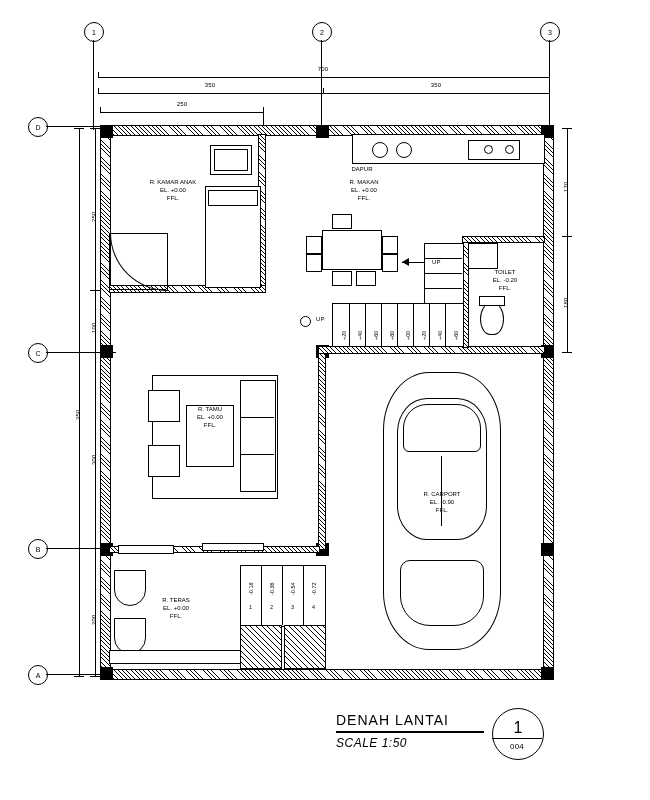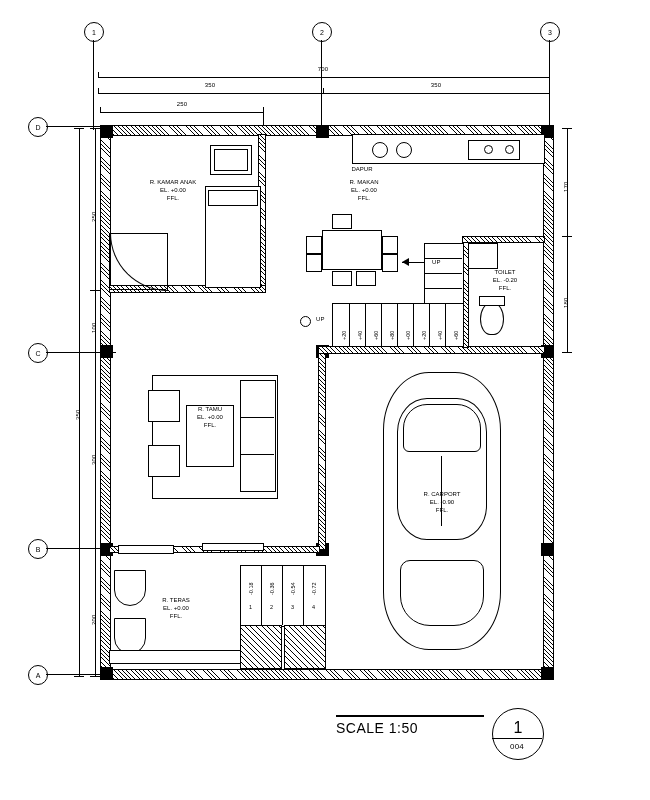--- a/index.html
+++ b/index.html
@@ -18,21 +18,21 @@
   .hatch{background:
      repeating-linear-gradient(45deg,#000 0 0.6px,#fff 0.6px 3px);}
   .solid{background:#000;}
   .room{position:absolute;text-align:center;font-size:6px;line-height:1.35;}
   .thin{position:absolute;border:1px solid #000;background:#fff;}
   .furn{position:absolute;border:1px solid #000;background:#fff;}
   .dimline{position:absolute;background:#000;height:1px;}
   .tick{position:absolute;width:1px;height:6px;background:#000;}
   .titleblock{position:absolute;}
   .t1{font-size:14px;letter-spacing:1px;}
-  .t2{font-size:14px;letter-spacing:.5px;}
+  .t2{font-size:12px;letter-spacing:.5px;font-style:italic;}
   .stair{position:absolute;border:1px solid #000;background:#fff;}
   .stair div{position:absolute;top:0;bottom:0;width:1px;background:#000;}
   .num{position:absolute;font-size:5.5px;}
   .dot{position:absolute;border-radius:50%;border:1px solid #000;background:#fff;}
 </style>
 </head>
 <body>
 
 <div id="sheet">
 
@@ -260,20 +260,21 @@
   <div class="num rot" style="left:311px;top:595px;">-0.72</div>
   <div class="num" style="left:249px;top:604px;">1</div>
   <div class="num" style="left:270px;top:604px;">2</div>
   <div class="num" style="left:291px;top:604px;">3</div>
   <div class="num" style="left:312px;top:604px;">4</div>
 
   <div class="thin" style="left:240px;top:625px;width:40px;height:42px;background:repeating-linear-gradient(45deg,#000 0 0.7px,#fff 0.7px 4px);"></div>
   <div class="thin" style="left:284px;top:625px;width:40px;height:42px;background:repeating-linear-gradient(45deg,#000 0 0.7px,#fff 0.7px 4px);"></div>
 
   <div class="titleblock" style="left:336px;top:712px;width:210px;">
+    <div class="t1">DENAH LANTAI</div>
     <div style="height:3px"></div>
     <div style="height:2px;background:#000;width:148px;"></div>
     <div class="t2" style="margin-top:3px;">SCALE  1:50</div>
   </div>
   <div class="bub" style="left:492px;top:708px;width:50px;height:50px;font-size:16px;">
     <span style="margin-top:-12px;">1</span>
   </div>
   <div class="txt c" style="left:517px;top:743px;font-size:8px;">004</div>
   <div class="ln h" style="left:492px;top:738px;width:50px;"></div>
 

